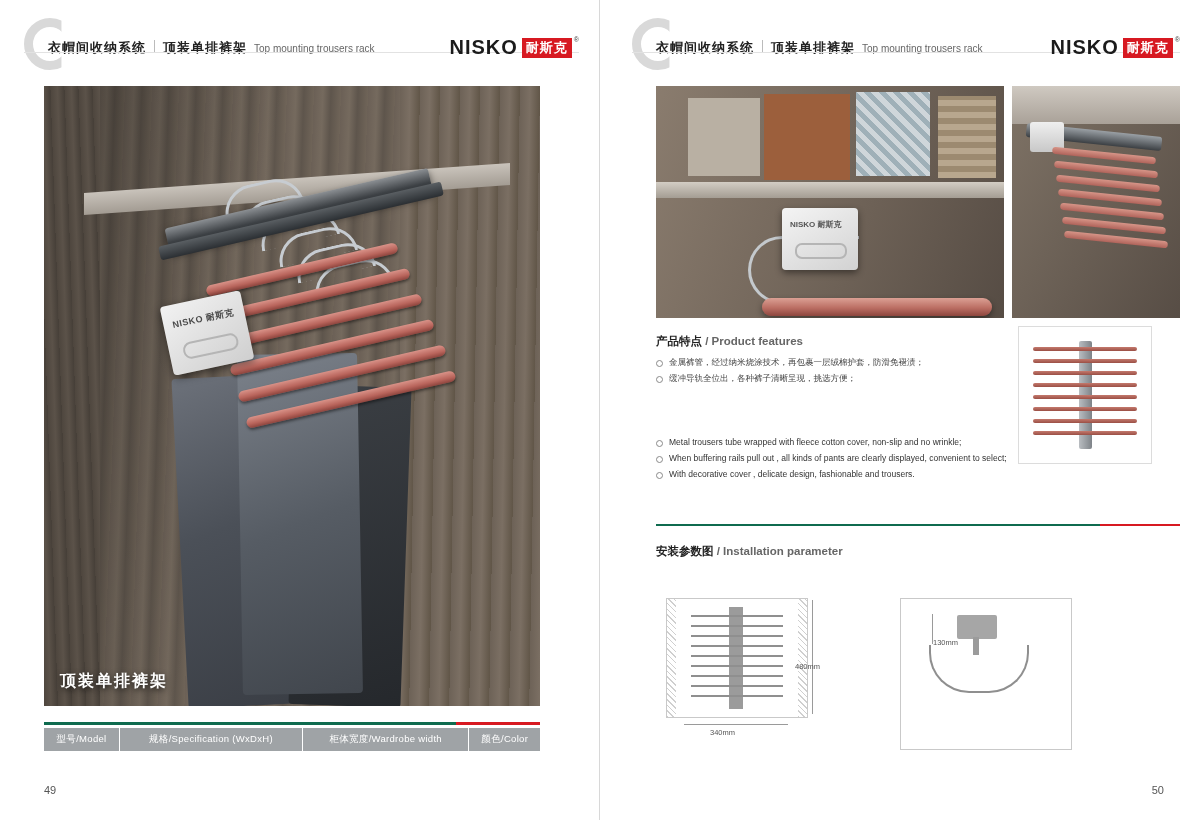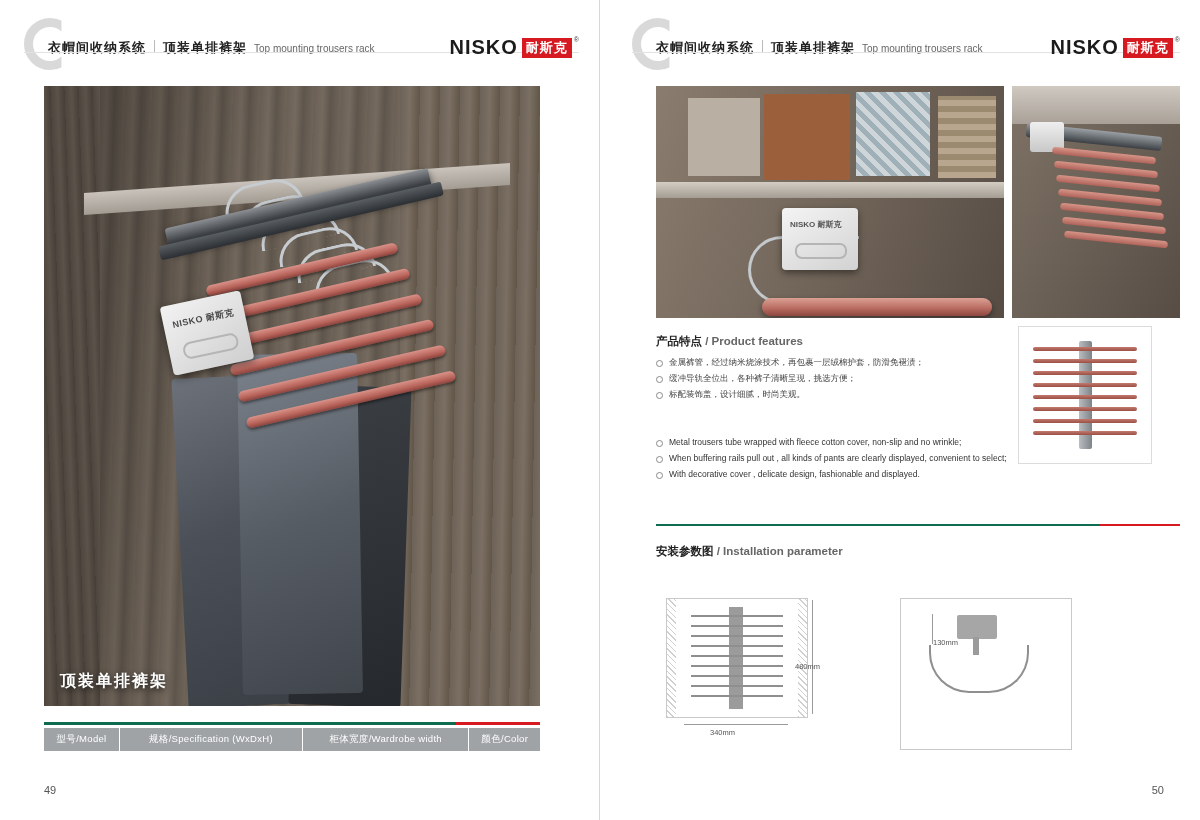--- a/index.html
+++ b/index.html
@@ -336,27 +336,26 @@
   </div>
 
   <div class="sec-title" style="left:656px;top:334px;" data-interactable="false">
     <b data-interactable="false">产品特点</b>
     <span data-interactable="false">/ Product features</span>
   </div>
 
   <ul class="bullets" style="left:656px;top:354px;margin:0;padding:0;" data-interactable="false">
     <li data-interactable="false">金属裤管，经过纳米烧涂技术，再包裹一层绒棉护套，防滑免褪渍；</li>
     <li data-interactable="false">缓冲导轨全位出，各种裤子清晰呈现，挑选方便；</li>
-    <li data-interactable="false">标配装饰盖，设计细腻，时尚美观。</li>
   </ul>
 
   <ul class="bullets en" style="left:656px;top:434px;margin:0;padding:0;" data-interactable="false">
     <li data-interactable="false">Metal trousers tube wrapped with fleece cotton cover, non-slip and no wrinkle;</li>
     <li data-interactable="false">When buffering rails pull out , all kinds of pants are clearly displayed,  convenient to select;</li>
-    <li data-interactable="false">With decorative cover , delicate design, fashionable and displayed.</li>
+    <li data-interactable="false">With decorative cover , delicate design, fashionable and trousers.</li>
   </ul>
 
   <div class="feat-img" data-interactable="false">
     <div class="spine" data-interactable="false"></div>
     <div class="rr" style="left:14px;top:20px;width:104px;" data-interactable="false"></div>
     <div class="rr" style="left:14px;top:32px;width:104px;" data-interactable="false"></div>
     <div class="rr" style="left:14px;top:44px;width:104px;" data-interactable="false"></div>
     <div class="rr" style="left:14px;top:56px;width:104px;" data-interactable="false"></div>
     <div class="rr" style="left:14px;top:68px;width:104px;" data-interactable="false"></div>
     <div class="rr" style="left:14px;top:80px;width:104px;" data-interactable="false"></div>

